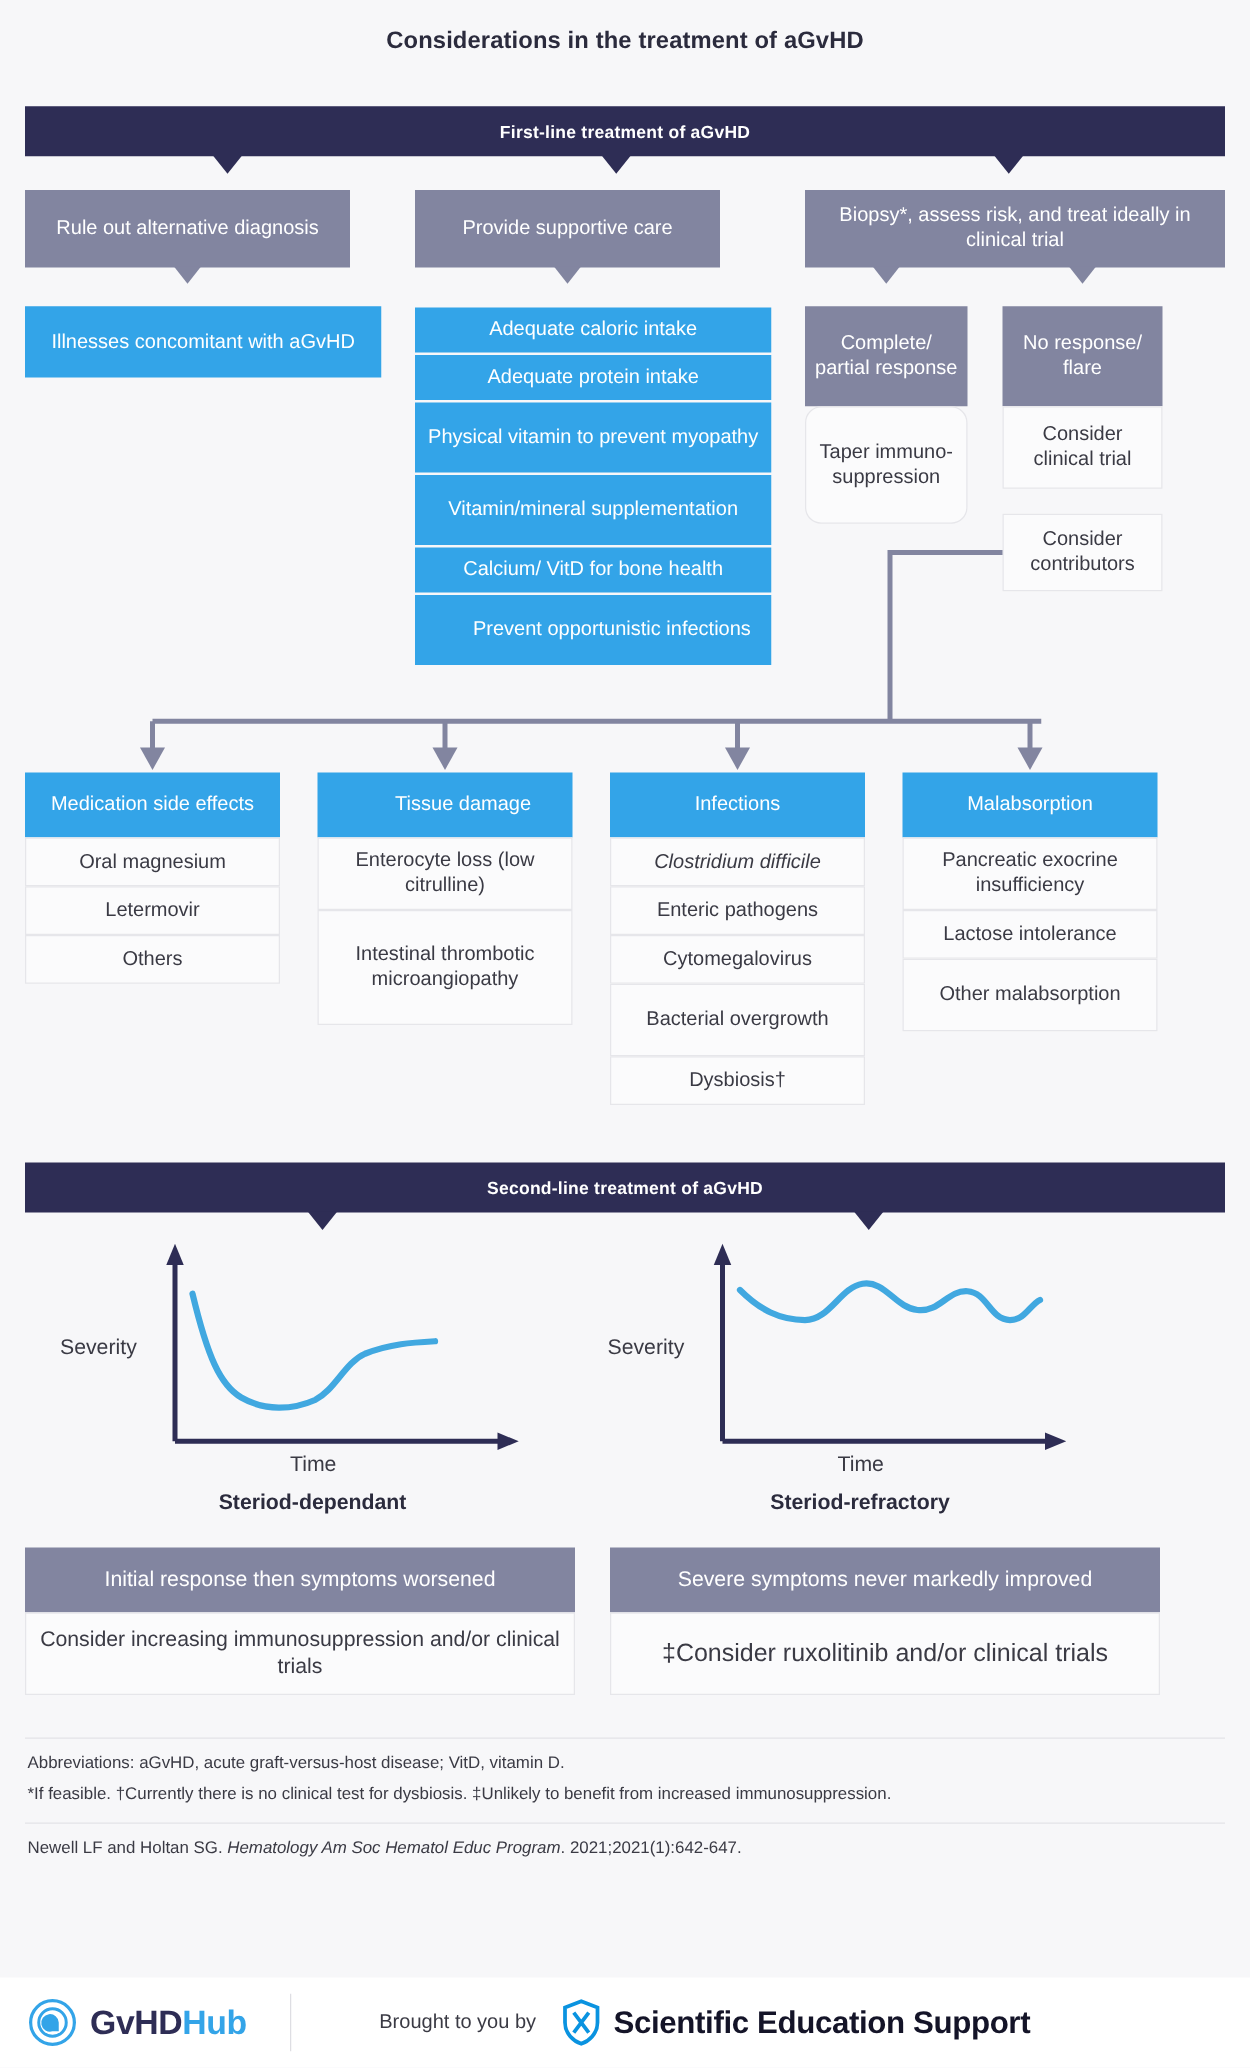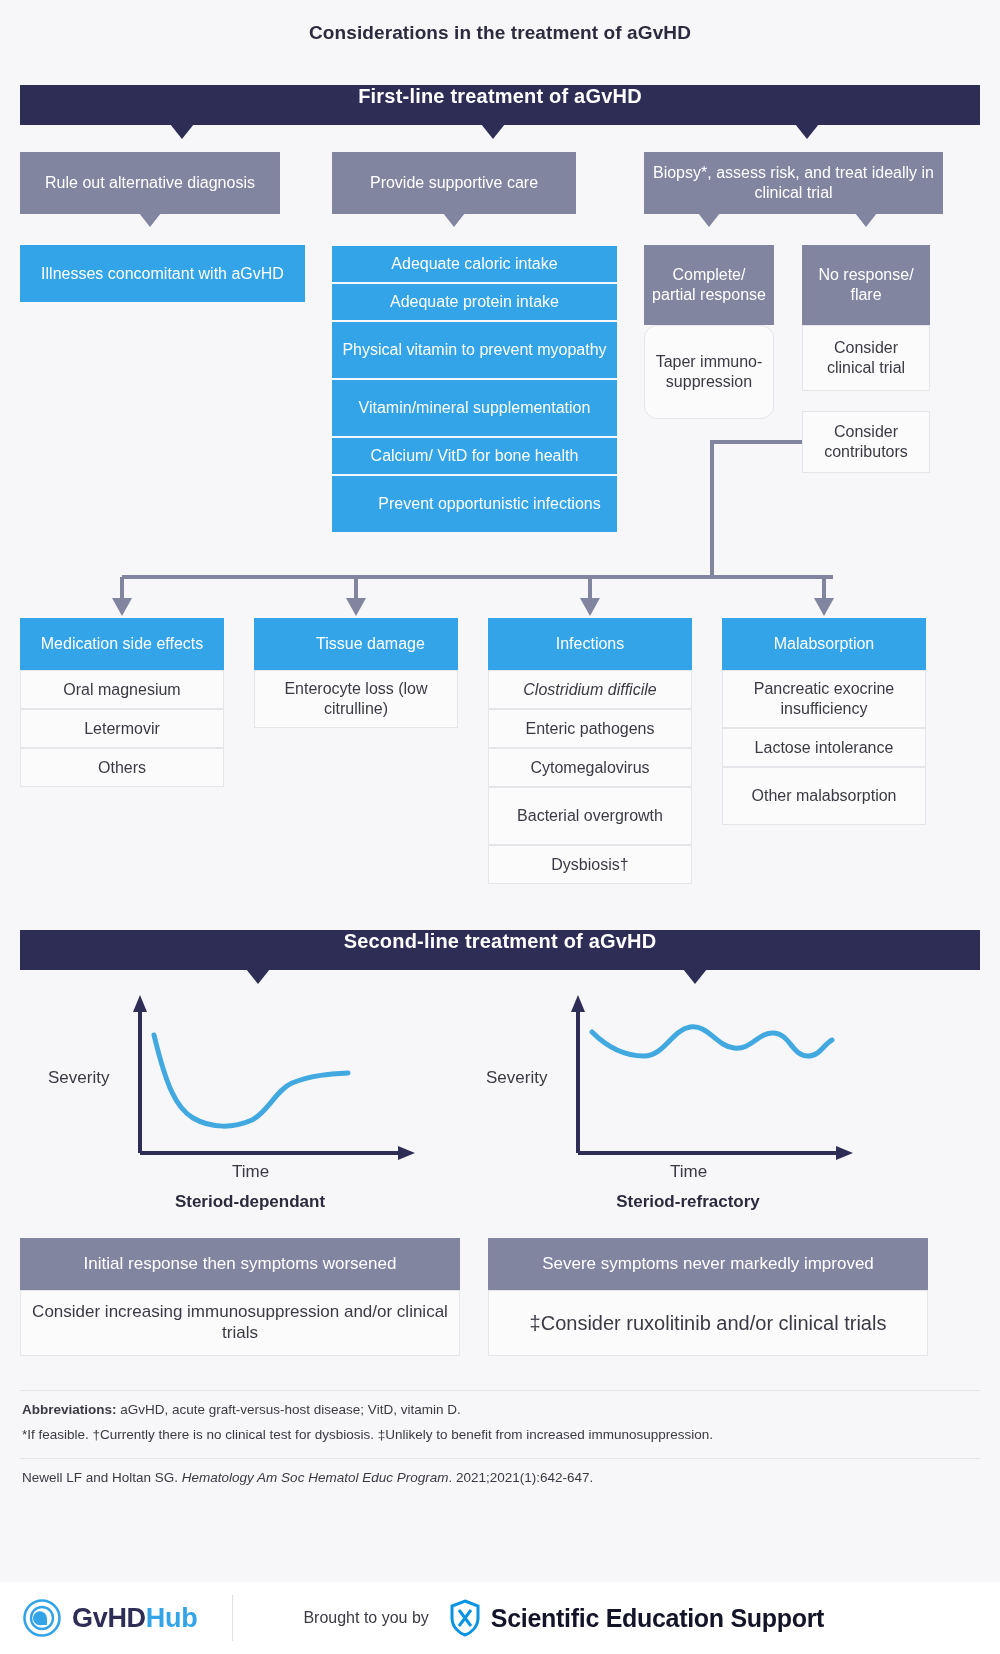--- a/index.html
+++ b/index.html
@@ -21,22 +21,22 @@
     text-align: center;
     font-size: 19px; font-weight: bold; color: #2b2b3d;
     letter-spacing: .1px;
   }
 
   
   .banner {
     position: absolute;
     background: #2e2d55;
     color: #ffffff;
-    font-size: 20px; font-weight: bold;
-    display: flex; align-items: flex-start; justify-content: center;
+    font-size: 14px; font-weight: bold;
+    display: flex; align-items: center; justify-content: center;
     letter-spacing: .2px;
   }
   .banner .pin {
     position: absolute; bottom: -14px; left: 50%; transform: translateX(-50%);
     width: 0; height: 0;
     border-left: 12px solid transparent;
     border-right: 12px solid transparent;
     border-top: 15px solid #2e2d55;
   }
 
@@ -91,21 +91,21 @@
   .chart-caption {
     position: absolute; text-align: center; font-size: 17px;
     font-weight: bold; color: #2b2b3d; width: 100%;
   }
 
   
   .divider { position: absolute; height: 1px; background: #e3e3e8; left: 20px; width: 960px; }
   .foot {
     position: absolute; font-size: 13.5px; color: #3a3a44; line-height: 1.45;
   }
-  .foot b { font-weight: bold; }
+  .foot b { font-weight: normal; }
   .foot i { font-style: italic; }
 
   
   .footer-bar {
     position: absolute; left: 0; bottom: 0; width: 1000px; height: 72px;
     background: #ffffff; display: flex; align-items: center;
   }
   .logo-left { display: flex; align-items: center; gap: 10px; margin-left: 22px; }
   .logo-text { font-size: 27px; font-weight: bold; color: #2e2d55; letter-spacing: -.3px; }
   .logo-text .hub { color: #33a4e8; }
@@ -153,21 +153,21 @@
   <div class="bbox" style="left:332px; top:380px; width:285px; height:56px;">
     <span>Vitamin/mineral supplementation</span>
   </div>
   <div class="bbox" style="left:332px; top:438px; width:285px; height:36px;">
     <span>Calcium/ VitD for bone health</span>
   </div>
   <div class="bbox" style="left:332px; top:476px; width:285px; height:56px;padding-left:38px;">
     <span>Prevent opportunistic infections</span>
   </div>
 
-  <div class="gbox" style="left:644px; top:152px; width:299px; height:62px;">
+  <div class="gbox" style="left:644px; top:152px; width:336px; height:62px;">
     <span>Biopsy*, assess risk, and treat ideally in clinical trial</span>
     <span class="pin-grey" style="left:65px;"></span>
     <span class="pin-grey" style="left:222px;"></span>
   </div>
 
   <div class="gbox" style="left:644px; top:245px; width:130px; height:80px;">
     <span>Complete/ partial response</span>
   </div>
   <div class="wbox" style="left:644px; top:325px; width:130px; height:94px;border-radius:13px;">
     <span>Taper immuno-suppression</span>
@@ -211,20 +211,23 @@
   </div>
   <div class="wbox" style="left:20px; top:748px; width:204px; height:39px;">
     <span>Others</span>
   </div>
 
   <div class="bbox" style="left:254px; top:618px; width:204px; height:52px;padding-left:37px;">
     <span>Tissue damage</span>
   </div>
   <div class="wbox" style="left:254px; top:670px; width:204px; height:58px;">
     <span>Enterocyte loss (low citrulline)</span>
+  </div>
+  <div class="wbox" style="left:254px; top:728px; width:204px; height:92px;">
+    <span>Intestinal thrombotic microangiopathy</span>
   </div>
 
   <div class="bbox" style="left:488px; top:618px; width:204px; height:52px;">
     <span>Infections</span>
   </div>
   <div class="wbox" style="left:488px; top:670px; width:204px; height:39px;">
     <span class="italic">Clostridium difficile</span>
   </div>
   <div class="wbox" style="left:488px; top:709px; width:204px; height:39px;">
     <span>Enteric pathogens</span>

